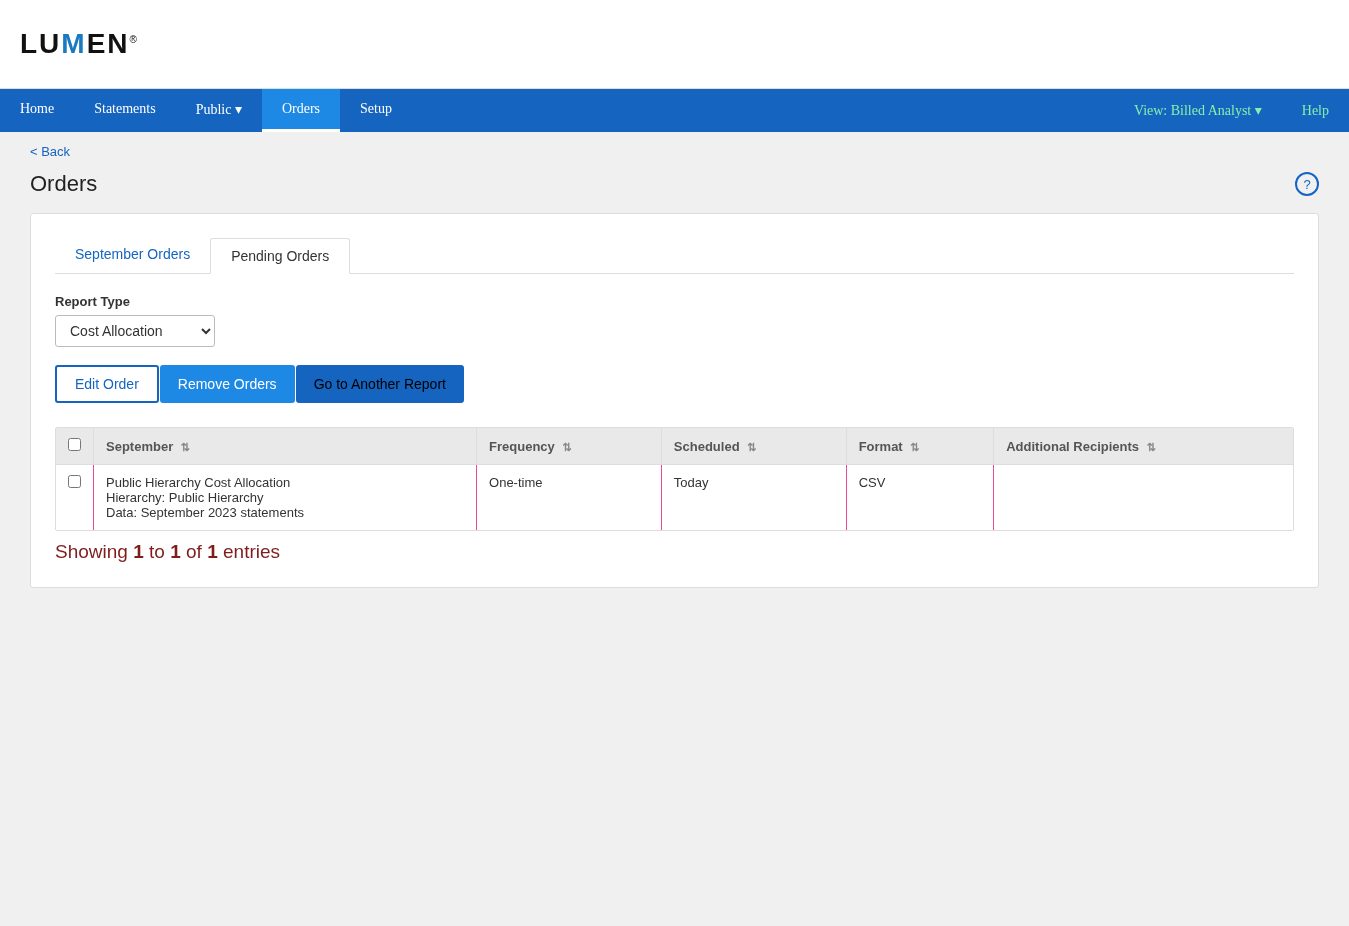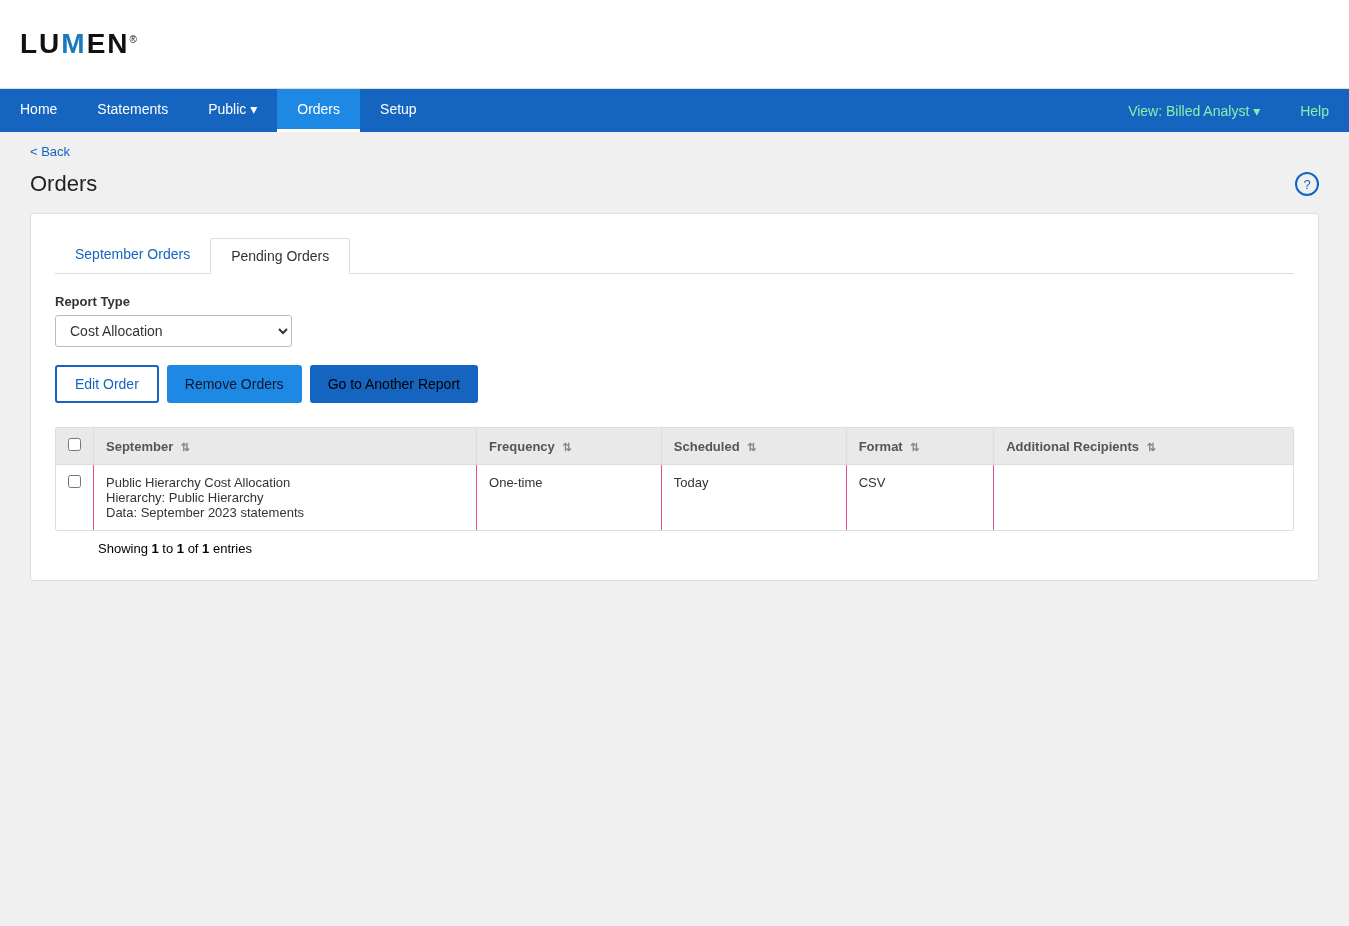--- a/index.html
+++ b/index.html
@@ -6,21 +6,21 @@
     body { font-family: Arial, sans-serif; font-size: 14px; background: #f0f0f0; color: #333; }
 
     
     .top-bar { background: #fff; padding: 28px 20px; border-bottom: 1px solid #ddd; }
     .logo { font-size: 28px; font-weight: 900; letter-spacing: 2px; color: #111; font-family: 'Arial Black', sans-serif; }
     .logo span { color: #1a7abf; }
 
     
     .nav-bar { background: #1565c0; display: flex; align-items: center; padding: 0; }
     .nav-bar .nav-left { display: flex; }
-    .nav-item { color: #fff; padding: 12px 20px; cursor: pointer; font-size: 14px; text-decoration: none; display: block; }
+    .nav-item { color: #fff; padding: 12px 20px; cursor: pointer; font-size: 14px; text-decoration: none; display: block; font-family: Liberation Serif, serif; }
     .nav-item.active { background: #1e88e5; border-bottom: 3px solid #fff; }
     .nav-right { margin-left: auto; display: flex; align-items: center; }
     .nav-right .nav-item { color: #86efac; }
 
     
     .page-content { background: #f0f0f0; min-height: 780px; padding: 0 30px 30px 30px; }
     .back-link { color: #1565c0; cursor: pointer; padding: 12px 0; display: inline-block; font-size: 13px; }
     .page-title-row { display: flex; align-items: center; justify-content: space-between; margin-bottom: 16px; }
     .page-title { font-size: 22px; font-weight: normal; color: #222; }
     .help-icon { color: #1565c0; font-size: 18px; cursor: pointer; border: 2px solid #1565c0; border-radius: 50%; width: 24px; height: 24px; display: flex; align-items: center; justify-content: center; font-size: 13px; }
@@ -29,41 +29,41 @@
     .card { background: #fff; border: 1px solid #ddd; border-radius: 3px; padding: 24px; }
 
     
     .tabs { display: flex; margin-bottom: 20px; border-bottom: 1px solid #ddd; }
     .tab { padding: 8px 20px; cursor: pointer; font-size: 14px; color: #1565c0; background: none; border: none; border-bottom: 3px solid transparent; }
     .tab.active { color: #333; border: 1px solid #ddd; border-bottom: 1px solid #fff; background: #fff; margin-bottom: -1px; border-radius: 3px 3px 0 0; }
 
     
     .form-group { margin-bottom: 18px; }
     .form-label { font-size: 13px; font-weight: bold; color: #333; margin-bottom: 6px; display: block; }
-    .form-select { border: 1px solid #bbb; border-radius: 3px; padding: 6px 10px; font-size: 14px; color: #333; background: #fff; width: 237px; cursor: pointer; appearance: auto; }
+    .form-select { border: 1px solid #bbb; border-radius: 3px; padding: 6px 10px; font-size: 14px; color: #333; background: #fff; width: 160px; cursor: pointer; appearance: auto; }
 
     
-    .btn-row { display: flex; gap: 8px; margin-bottom: 24px; }
+    .btn-row { display: flex; gap: 1px; margin-bottom: 24px; }
     .btn { padding: 9px 18px; border: none; border-radius: 3px; cursor: pointer; font-size: 14px; font-weight: normal; }
     .btn-outline { background: #fff; border: 2px solid #1565c0; color: #1565c0; }
-    .btn-primary-light { background: #1e88e5; color: #0f172a; }
+    .btn-primary-light { background: #1e88e5; color: #ffffff; }
     .btn-primary-dark { background: #1565c0; color: #000000; }
 
     
     .table-wrapper { border: 1px solid #ddd; border-radius: 2px; overflow: hidden; }
     table { width: 100%; border-collapse: collapse; background: #fff; }
     thead tr { background: #e9e9e9; }
     thead th { padding: 10px 12px; font-size: 13px; font-weight: bold; color: #555; text-align: left; border-right: 1px solid #ddd; }
     thead th:last-child { border-right: none; }
     .sort-icon { display: inline-block; margin-left: 4px; color: #888; font-size: 11px; }
     tbody tr { border-top: 1px solid #ddd; }
     tbody td { padding: 10px 12px; font-size: 13px; color: #333; vertical-align: top; border-right: 1px solid #ec4899; }
     tbody td:last-child { border-right: none; }
     .checkbox-cell { width: 36px; text-align: center; }
-    .entries-info { margin-top: 10px; font-size: 13px; color: #000000; margin-left: 43px; }
+    .entries-info { margin-top: 10px; font-size: 19px; color: #7f1d1d; }
     .entries-info strong { font-weight: bold; }
   </style>
 </head>
 <body>
 
 <div class="top-bar">
   <div class="logo">LU<span>M</span>EN<sup style="font-size:10px; font-weight:normal;">®</sup></div>
 </div>
 
 <nav class="nav-bar">

